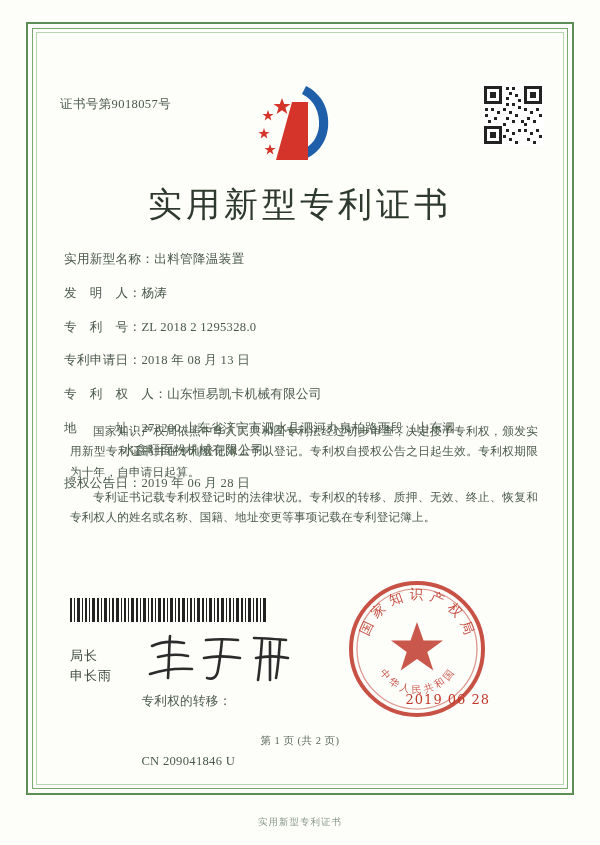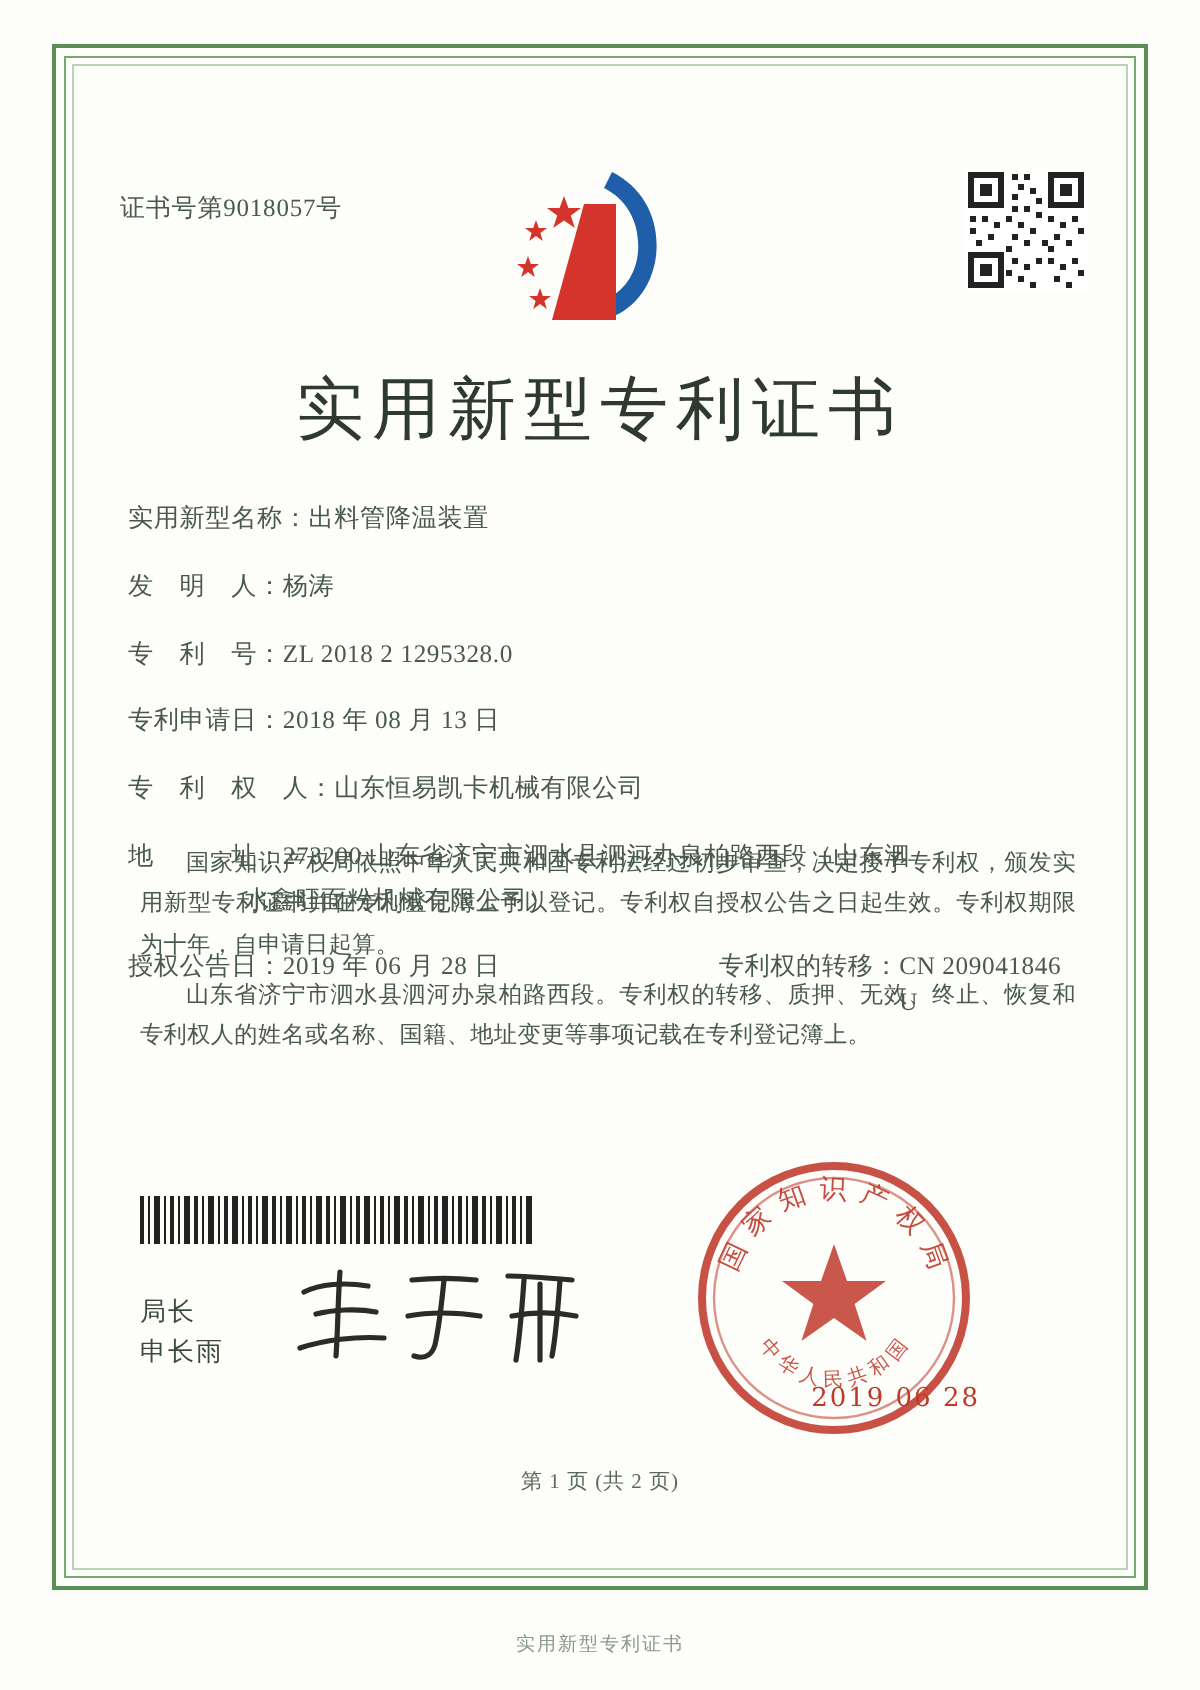--- a/index.html
+++ b/index.html
@@ -120,20 +120,21 @@
     white-space: pre;
     letter-spacing: 0.3px;
   }
   .field .val {
     flex: 1 1 auto;
     letter-spacing: 0.3px;
   }
   .field.two-col .val {
     display: flex;
     width: 100%;
+    flex-direction: column;
   }
   .val-left { flex: 0 0 218px; }
   .val-mid  { flex: 0 0 60px; white-space: pre; }
   .val-right{ flex: 1 1 auto; }
   .addr-second {
     margin-left: 58px;
     font-size: 12.6px;
     color: #4a5a4a;
     margin-top: -11px;
     margin-bottom: 15px;
@@ -337,21 +338,21 @@
         <span class="lbl">授权公告日：</span>
         <span class="val">
           <span class="val-left">2019 年 06 月 28 日</span>
           <span class="val-mid">专利权的转移：</span>
           <span class="val-right">CN 209041846 U</span>
         </span>
       </div>
     </div>
 
     <div class="para p1">国家知识产权局依照中华人民共和国专利法经过初步审查，决定授予专利权，颁发实用新型专利证书并在专利登记簿上予以登记。专利权自授权公告之日起生效。专利权期限为十年，自申请日起算。</div>
-    <div class="para p2">山东省济宁市泗水县泗河办泉柏路西段。专利权的转移、质押、无效、终止、恢复和专利权人的姓名或名称、国籍、地址变更等事项记载在专利登记簿上。</div>
+    <div class="para p2">专利证书记载专利权登记时的法律状况。专利权的转移、质押、无效、终止、恢复和专利权人的姓名或名称、国籍、地址变更等事项记载在专利登记簿上。</div>
 
     <div class="barcode">
       <svg viewBox="0 0 196 24" width="196" height="24">
         <g fill="#222">
           <rect x="0" y="0" width="2" height="24"></rect>
             <rect x="4" y="0" width="1" height="24"></rect>
           <rect x="7" y="0" width="3" height="24"></rect>
             <rect x="12" y="0" width="1" height="24"></rect>
           <rect x="15" y="0" width="2" height="24"></rect>
             <rect x="19" y="0" width="1" height="24"></rect>

